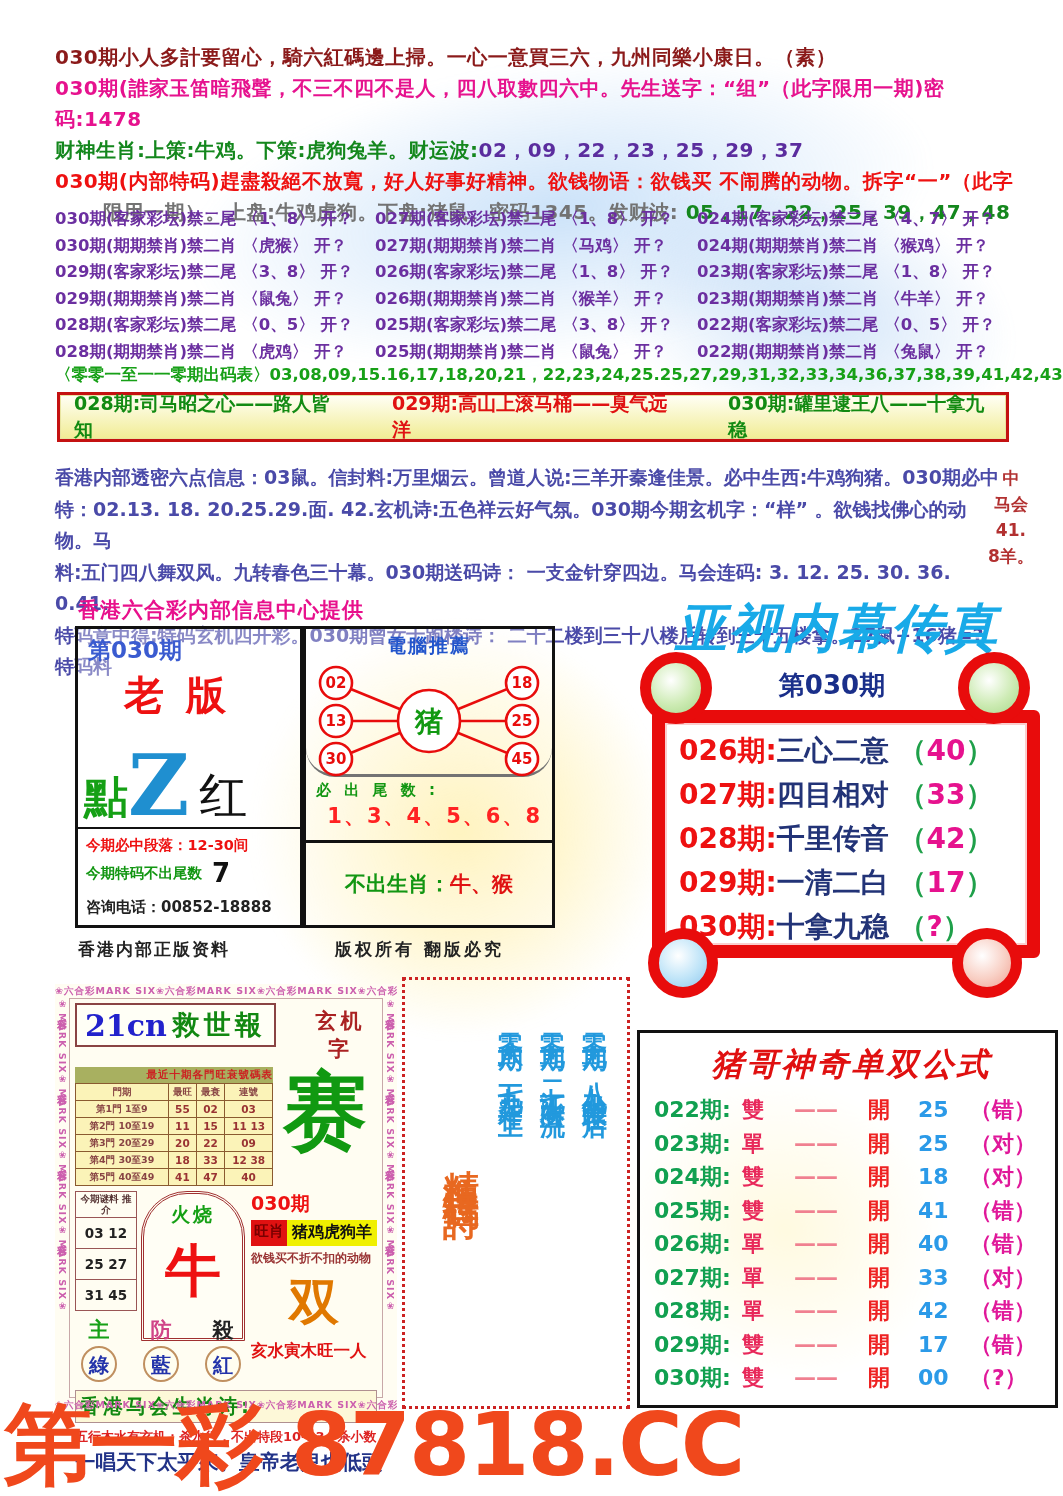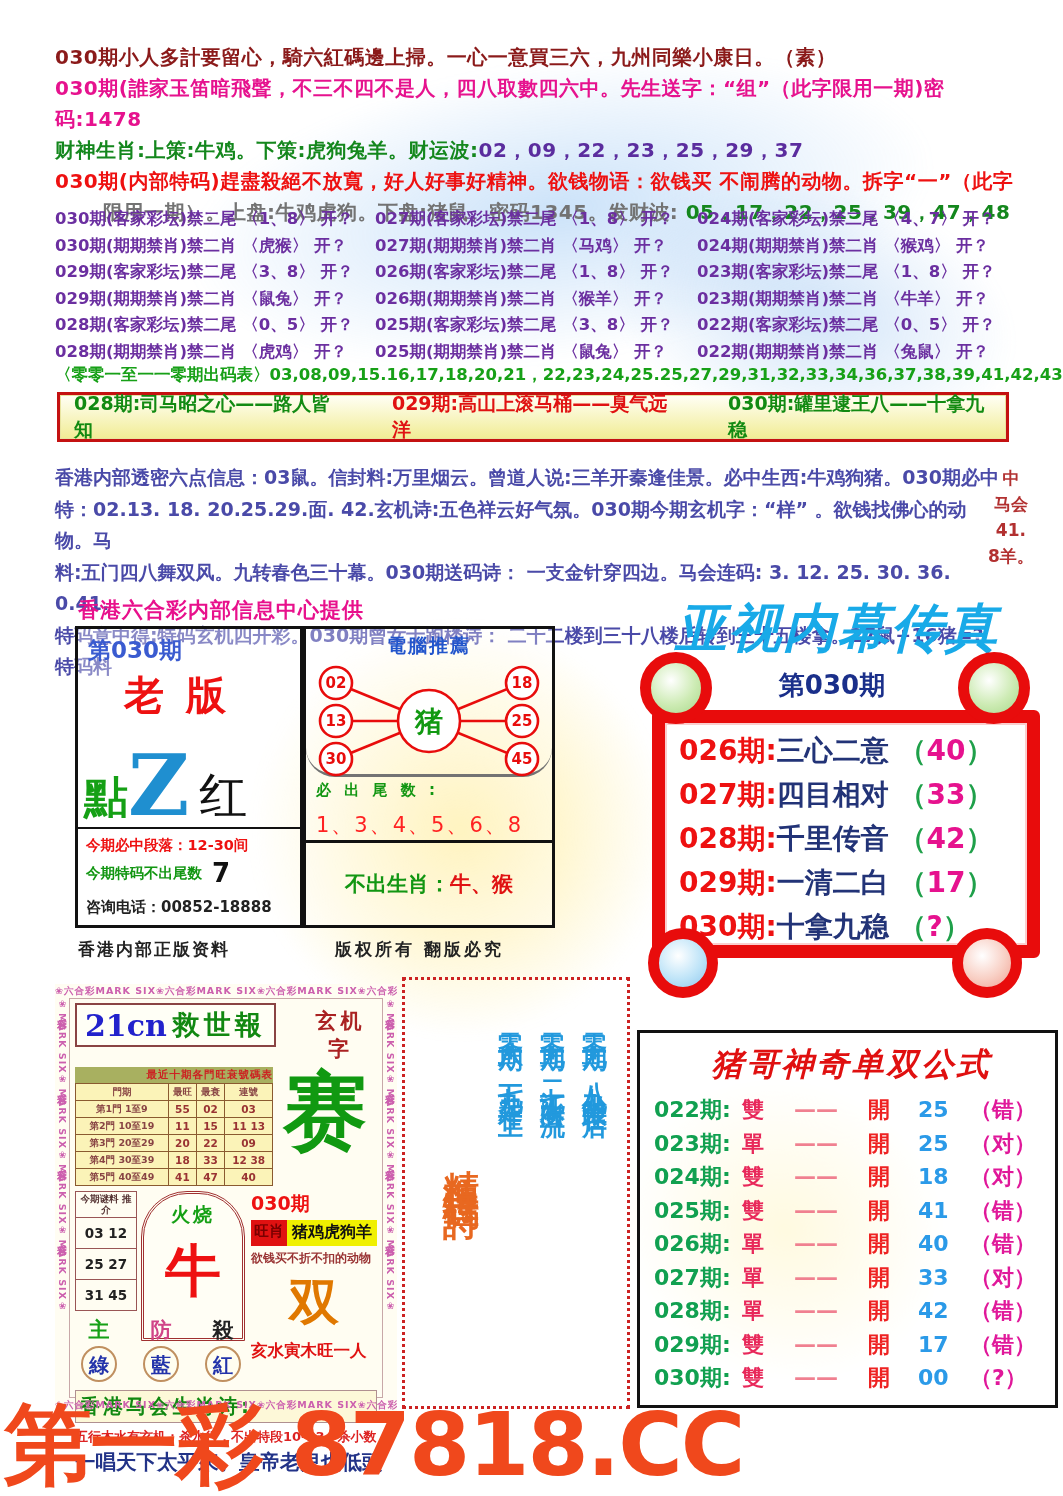--- a/index.html
+++ b/index.html
@@ -53,21 +53,21 @@
   .lb-seven { color:#111; font-size:26px; font-weight:bold; }
   .lb-phone { color:#222; font-size:15px; font-weight:bold; padding:10px 0 0 8px; }
   .left-footer { left:78px; top:938px; color:#222; font-size:17px; font-weight:bold; letter-spacing:2px; }
 
   
   .mid-box { left:303px; top:626px; width:252px; height:302px; border:3px solid #111; display:flex; flex-direction:column; background:rgba(255,255,255,.3); }
   .mb-top { height:148px; border-bottom:3px solid #737373; position:relative;border-radius:29px; }
   .mb-title { text-align:center; color:#2255cc; font-size:19px; font-weight:bold; padding-top:4px; letter-spacing:2px; }
   .mb-mid { height:66px; border-bottom:3px solid #111; padding:4px 10px 0 10px; }
   .mb-tails-label { color:#129612; font-size:15px; font-weight:bold; letter-spacing:4px; }
-  .mb-tails { color:#ff2222; font-size:21px; font-weight:normal; text-align:left; letter-spacing:2px; margin-top:11px; }
+  .mb-tails { color:#ff2222; font-size:21px; font-weight:bold; text-align:right; letter-spacing:2px; margin-top:2px; }
   .mb-bot { flex:1; display:flex; align-items:center; justify-content:center; font-size:21px; font-weight:bold; }
   .mb-noz-label { color:#129612; } .mb-noz { color:#e01212; }
   .mid-footer { left:335px; top:938px; color:#222; font-size:17px; font-weight:bold; letter-spacing:3px; }
 
   
   .rp-title { left:622px; top:594px; width:430px; text-align:center; color:#18aae8; font-size:52px; font-weight:bold; font-style:italic; font-family:"DejaVu Serif",serif; letter-spacing:2px; }
   .rp-issue { left:622px; top:668px; width:420px; text-align:center; color:#1a2f8a; font-size:26px; font-weight:bold; }
   .rp-frame { left:652px; top:710px; width:388px; height:248px; border:13px solid #e80c0c; border-radius:6px; background:#ffffff; box-shadow:inset 0 0 0 2px #e80c0c33; padding:6px 0 0 14px; }
   .rp-row { font-size:28px; font-weight:bold; line-height:44px; white-space:nowrap; }
   .rp-period { color:#ee1111; } .rp-phrase { color:#223377; } .rp-paren { color:#1fa04a; } .rp-num { color:#e6128e; }

